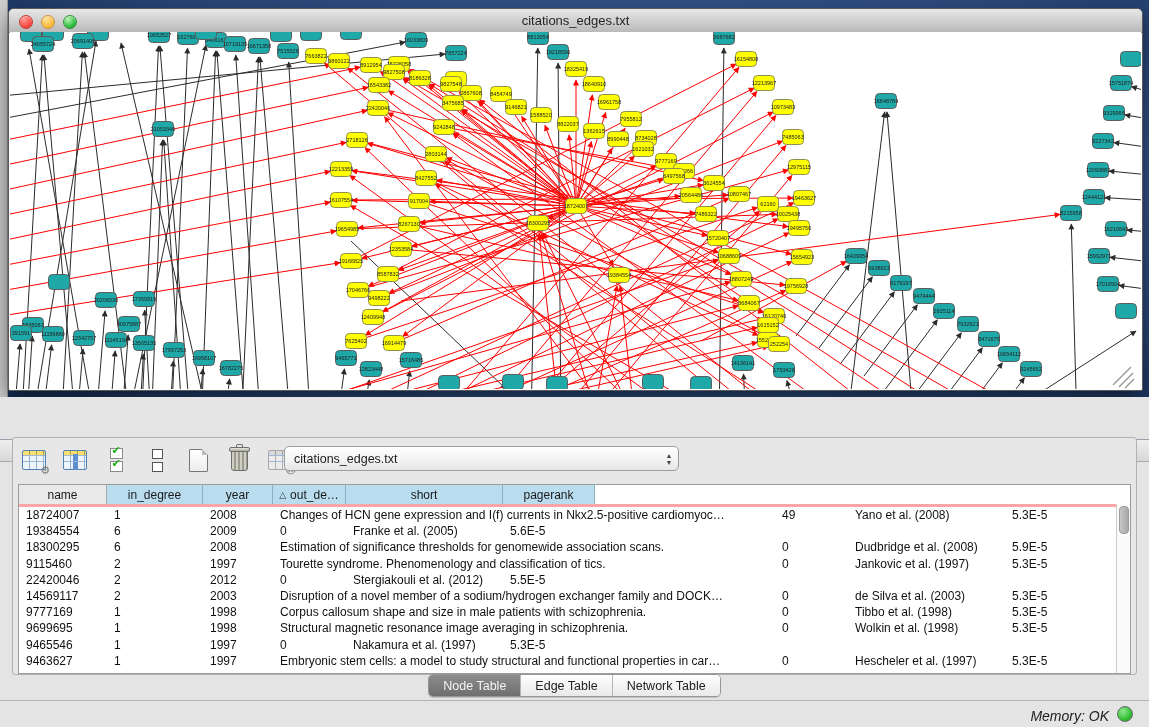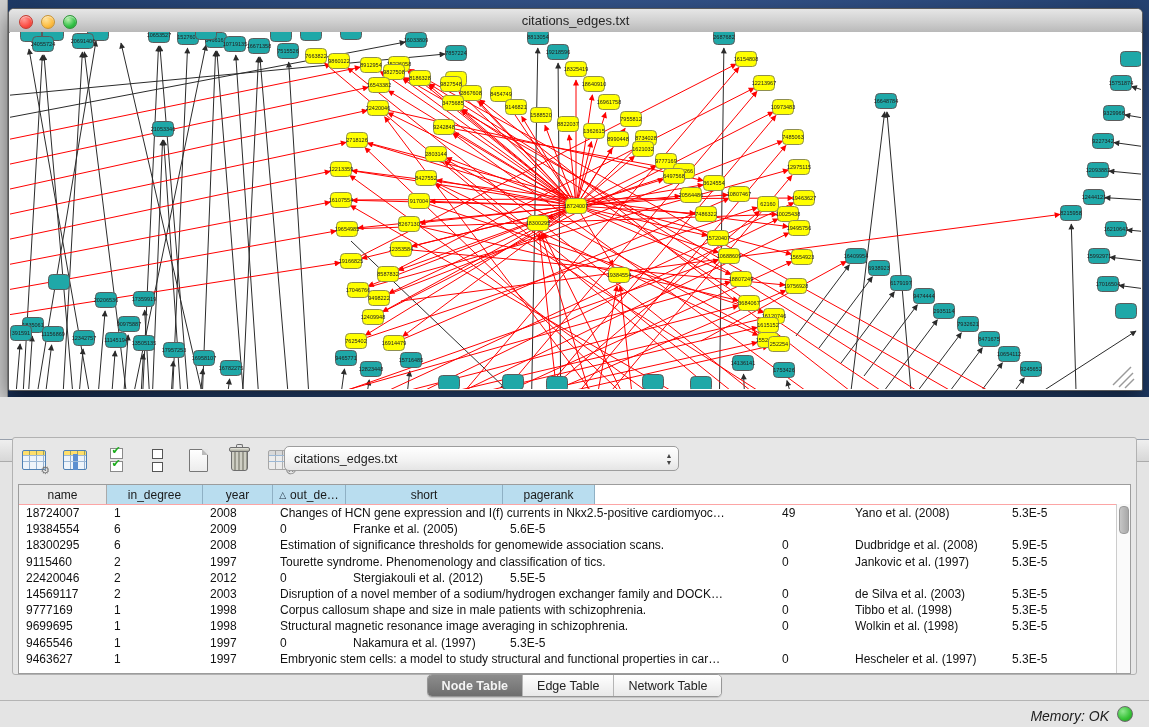--- a/index.html
+++ b/index.html
@@ -56,39 +56,39 @@
     background:repeating-linear-gradient(90deg,#cfcfc4 0 2px,#9c9c90 2px 4px);}
   .trash:before{content:"";position:absolute;left:-3px;top:-4px;width:19px;height:3px;background:linear-gradient(#e8e8de,#a9a99d);border:1px solid #6e6e6e;border-radius:2px;}
   .trash:after{content:"";position:absolute;left:4px;top:-7px;width:5px;height:2px;border:1px solid #6e6e6e;border-bottom:none;border-radius:2px 2px 0 0;}
   .fx{font-family:"DejaVu Serif","Liberation Serif",serif;font-style:italic;font-weight:bold;font-size:14px;color:#2b2b2b;}
   .combo{position:absolute;left:271px;top:8px;width:393px;height:23px;border:1px solid #9d9d9d;border-radius:5px;
     background:linear-gradient(#ffffff,#f2f2f2 60%,#e5e5e5);display:flex;align-items:center;box-shadow:inset 0 1px 0 #fff;}
   .combo .val{flex:1;padding-left:9px;font-size:12.5px;color:#1c1c1c;}
   .combo .arrows{width:18px;text-align:center;font-size:7px;line-height:7px;color:#444;}
   
   .tbl{position:absolute;left:5px;top:46px;width:1111px;height:188px;background:#fff;border:1px solid #9c9c9c;overflow:hidden;}
-  .thead{display:flex;height:19px;border-bottom:1px solid #fca5a5;}
+  .thead{display:flex;height:19px;border-bottom:3px solid #fca5a5;}
   .hc{box-sizing:border-box;background:#b9ddef;border-right:1px solid #8fb0c4;font-size:12px;color:#1a1a1a;
     display:flex;align-items:center;justify-content:center;gap:4px;}
   .hc.c0{background:#e9e9e9;border-right:1px solid #aaa;}
   .hc.fill{background:#fff;border-right:none;flex:1;}
   .sortind{font-size:9px;color:#234;}
   .c0{width:88px}.c1{width:96px}.c2{width:70px}.c3{width:502px}.c4{width:73px}.c5{width:157px}.c6{width:92px}
   .tbody{position:relative;}
   .tr{display:flex;height:16.2px;align-items:center;}
   .td{box-sizing:border-box;padding-left:7px;font-size:12px;color:#111;white-space:nowrap;overflow:hidden;}
   .vsb{position:absolute;right:0;top:19px;bottom:0;width:13px;background:#fafafa;border-left:1px solid #ccc;}
   .vsb .thumb{position:absolute;left:2px;top:2px;width:8px;height:26px;border-radius:4px;background:linear-gradient(90deg,#c6c6c6,#a8a8a8);border:1px solid #9a9a9a;}
   
   .tabs{position:absolute;left:0;top:277px;width:1149px;height:24px;display:flex;justify-content:center;}
   .seg{display:flex;height:21px;border:1px solid #979797;border-radius:5px;overflow:hidden;background:#fff;box-shadow:0 1px 1px rgba(0,0,0,.15);}
   .seg button{border:none;outline:none;margin:0;padding:0 14px;font-size:12.5px;cursor:default;
     background:linear-gradient(#ffffff,#e9e9e9);color:#222;border-right:1px solid #b5b5b5;font-family:inherit;}
   .seg button:last-child{border-right:none;}
-  .seg button.active{background:linear-gradient(#8d8d8d,#6e6e6e);color:#f4f4f4;font-weight:bold;}
+  .seg button.active{background:linear-gradient(#8d8d8d,#6e6e6e);color:#f4f4f4;}
   
   .statusbar{position:absolute;left:0;top:303px;width:1149px;height:27px;border-top:1px solid #b4b4b4;background:#e4e4e4;}
   .mem{position:absolute;right:40px;top:7px;font-size:14px;color:#1d1d1d;font-style:italic;}
   .memdot{position:absolute;right:16px;top:5px;width:14px;height:14px;border-radius:50%;
     background:radial-gradient(circle at 35% 30%,#8fe88f,#35c135 60%,#249324);border:1px solid #6a6a6a;}
 </style>
 </head>
 <body>
 
 <div class="desktop">

